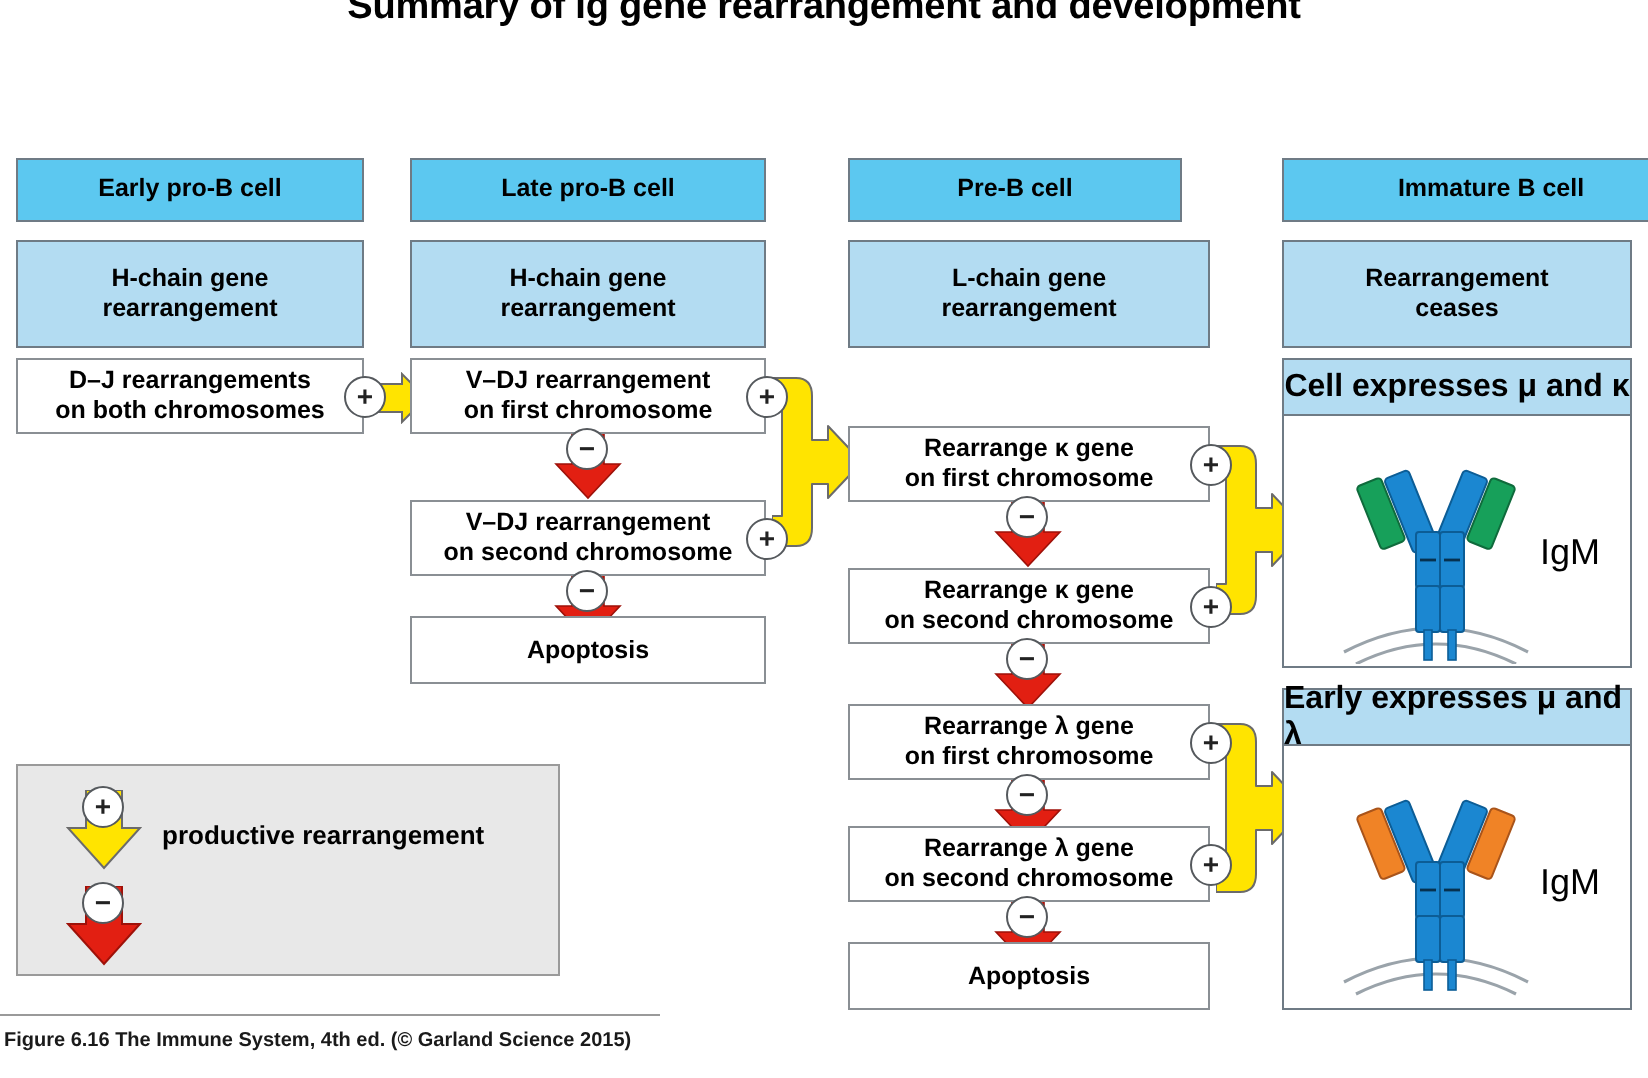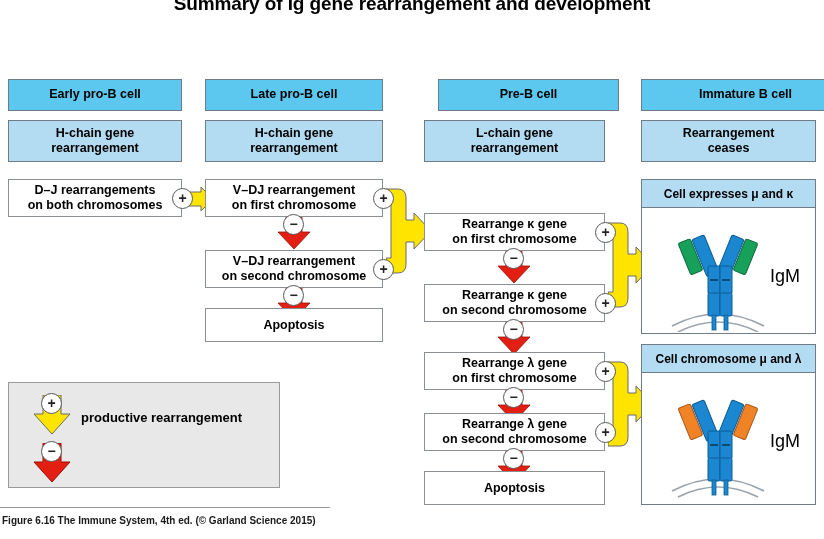--- a/index.html
+++ b/index.html
@@ -30,21 +30,21 @@
   .hdr-top, .hdr-sub {
     border: 1px solid #6f7b85;
     display: flex; align-items: center; justify-content: center;
     text-align: center;
     font-weight: bold;
     font-size: 12.5px;
     color: #000;
     line-height: 1.22;
   }
   .hdr-top { background: #5cc8f0; height: 32px; }
-  .hdr-sub { background: #b3dcf2; height: 42px; }
+  .hdr-sub { background: #b3dcf2; height: 54px; }
 
   
   .pbox {
     border: 1px solid #8a8f94;
     background: #ffffff;
     display: flex; align-items: center; justify-content: center;
     text-align: center;
     font-weight: bold;
     font-size: 12.5px;
     line-height: 1.2;
@@ -76,21 +76,21 @@
   .exp-panel {
     border: 1px solid #6f7b85;
     background: #ffffff;
     z-index: 4;
   }
   .exp-head {
     background: #b3dcf2;
     border-bottom: 1px solid #6f7b85;
     height: 27px;
     display: flex; align-items: center; justify-content: center;
-    font-weight: bold; font-size: 12px;
+    font-weight: bold; font-size: 16px;
     color: #000;
   }
   .exp-body { position: relative; height: calc(100% - 27px); }
   .igm-label {
     position: absolute;
     font-weight: normal; font-size: 18px;
     color: #000;
   }
 
   
@@ -161,21 +161,21 @@
 <div class="abs badge" style="left:283px; top:285px;">
   <span>−</span>
 </div>
 
 <div class="abs pbox" style="left:205px; top:308px; width:178px; height:34px;">Apoptosis</div>
 
 <svg class="abs yellow" style="left:386px; top:186px;" width="46" height="90" viewBox="0 0 46 90">
   <path d="M0,3 L12,3 Q20,3 20,12 L20,34 L28,34 L28,27 L45,45 L28,63 L28,56 L20,56 L20,78 Q20,87 12,87 L0,87 L0,72 L5,72 L5,18 L0,18 Z" fill="#ffe400" stroke="#6b6b6b" stroke-width="1" stroke-linejoin="round"></path>
 </svg>
 
-<div class="abs hdr-top" style="left:424px; top:79px; width:181px;margin-left:14px;">Pre-B cell</div>
+<div class="abs hdr-top" style="left:424px; top:79px; width:167px;">Pre-B cell</div>
 <div class="abs hdr-sub" style="left:424px; top:120px; width:181px; white-space:pre-line;">L-chain gene
 rearrangement</div>
 
 <div class="abs pbox" style="left:424px; top:213px; width:181px; height:38px; white-space:pre-line;">Rearrange κ gene
 on first chromosome</div>
 <div class="abs badge" style="left:595px; top:222px;">
   <span>+</span>
 </div>
 
 <svg class="abs red-arrow" style="left:497px; top:250px;" width="34" height="34" viewBox="0 0 34 34">
@@ -267,21 +267,21 @@
       <line x1="54" y1="66" x2="62" y2="66" stroke="#07314f" stroke-width="1.4"></line>
 
       <rect x="44" y="101" width="4" height="15" fill="#1b87d1" stroke="#0c5d96" stroke-width="0.8"></rect>
       <rect x="56" y="101" width="4" height="15" fill="#1b87d1" stroke="#0c5d96" stroke-width="0.8"></rect>
     </svg>
     <div class="igm-label" style="left:128px; top:58px;">IgM</div>
   </div>
 </div>
 
 <div class="abs exp-panel" style="left:641px; top:344px; width:175px; height:161px;">
-  <div class="exp-head">Cell chromosome μ and λ</div>
+  <div class="exp-head">Early expresses μ and λ</div>
   <div class="exp-body">
     <svg style="position:absolute; left:26px; top:6px;" width="100" height="124" viewBox="0 0 100 124">
       <path d="M4,112 Q50,88 96,112" fill="none" stroke="#9aa3aa" stroke-width="1.6"></path>
       <path d="M10,118 Q50,98 90,118" fill="none" stroke="#9aa3aa" stroke-width="1.6"></path>
       <g stroke="#a9541a" stroke-width="1">
         <rect x="16" y="26" width="13" height="34" rx="2" fill="#f08326" transform="rotate(-22 22 43)"></rect>
         <rect x="71" y="26" width="13" height="34" rx="2" fill="#f08326" transform="rotate(22 78 43)"></rect>
       </g>
       <g stroke="#0c5d96" stroke-width="1">
         <rect x="31" y="22" width="13" height="40" rx="2" fill="#1b87d1" transform="rotate(-22 37 42)"></rect>

